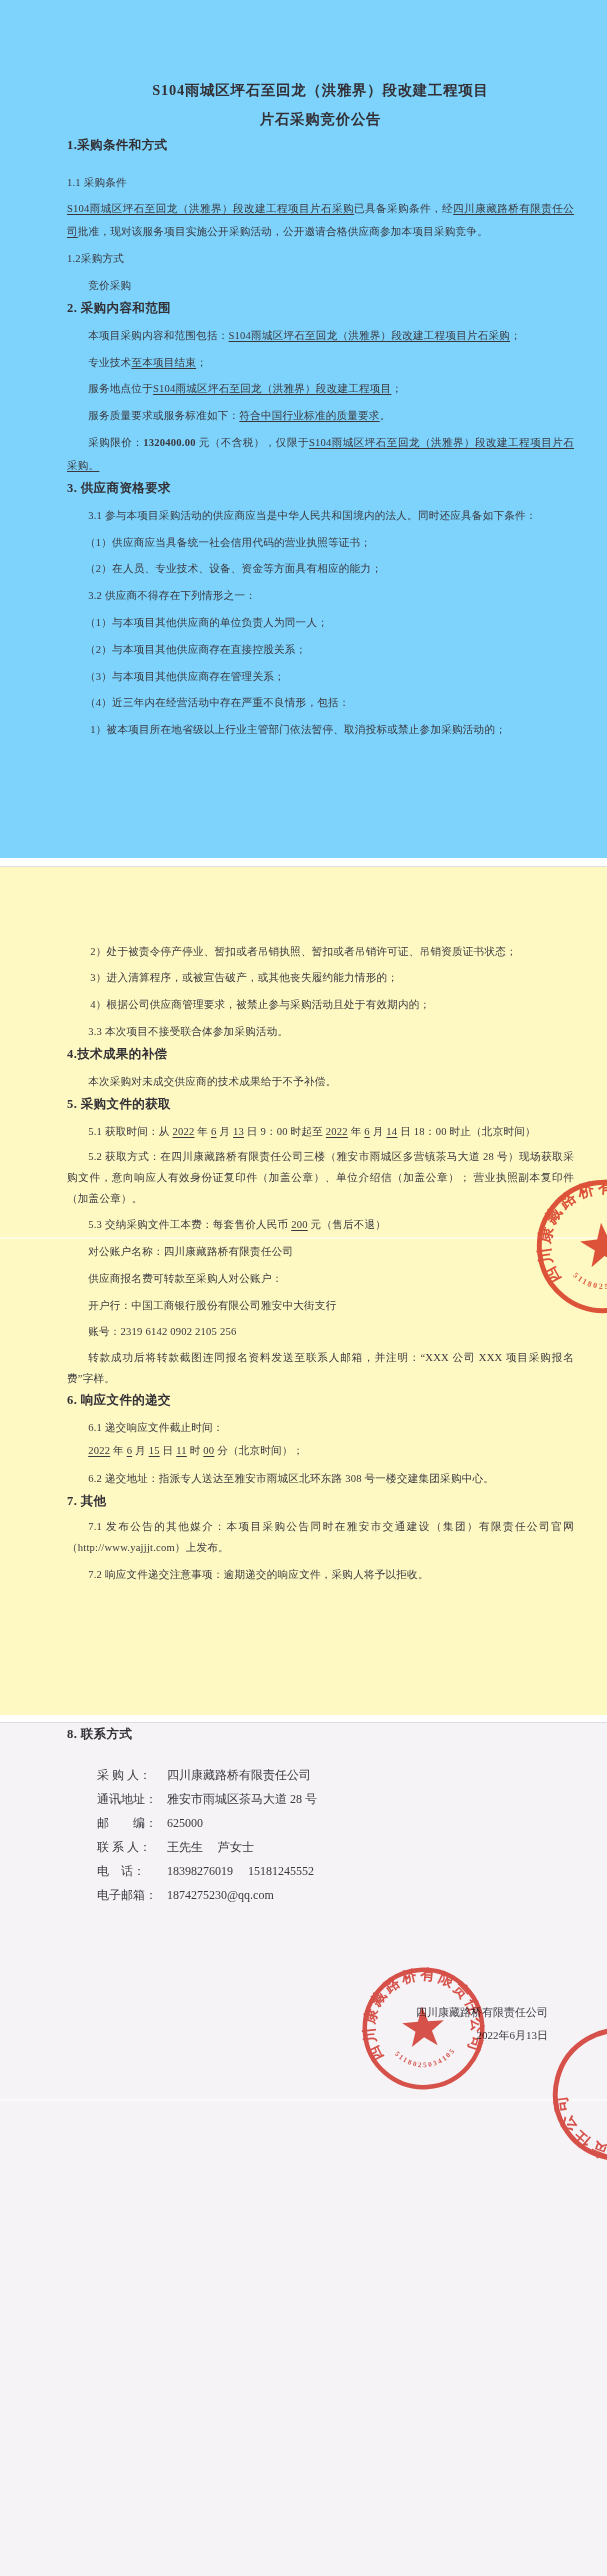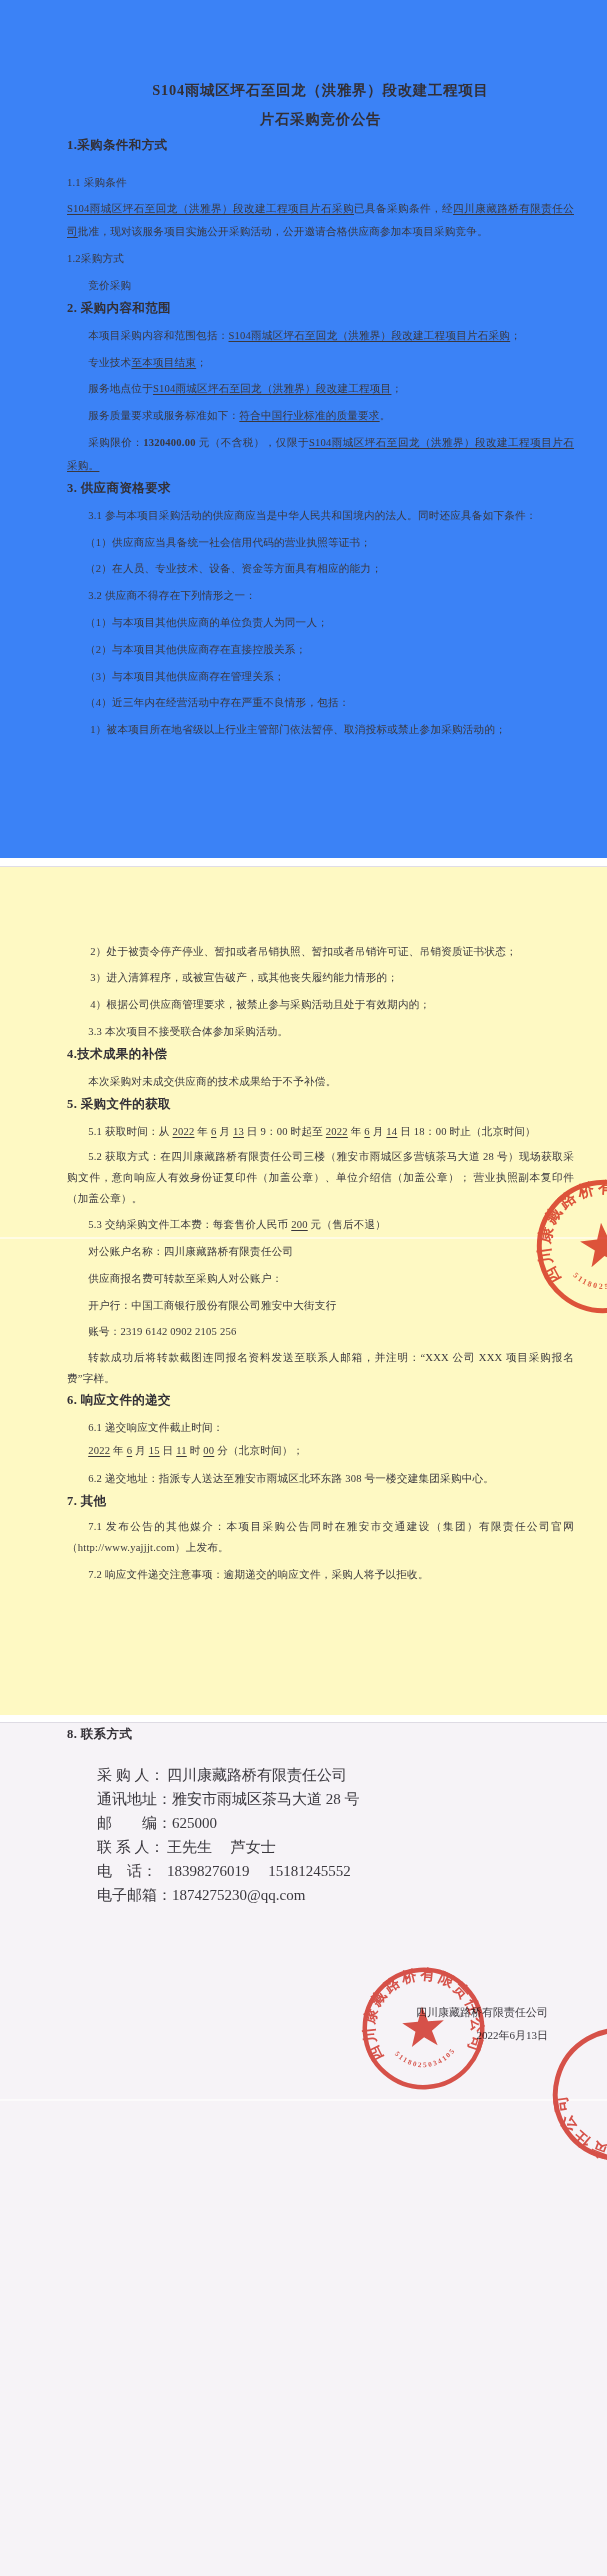--- a/index.html
+++ b/index.html
@@ -1,18 +1,18 @@
 <!DOCTYPE html>
 <html style="font-size:12px"><head>
 <meta charset="utf-8">
 <style>
   html,body { margin:0; padding:0; background:#ffffff; }
   body { width:607px; font-family:"Liberation Serif","DejaVu Serif",serif; color:#3a383e; }
   .page { position:relative; width:607px; overflow:hidden; box-sizing:border-box; padding:0 33px 0 67px; }
-  .page1 { height:858px; background:#3b82f6; }
+  .page1 { height:858px; background:#7dd3fc; }
   .page2 { height:849px; background:#fef9c3; border-top:0.8px solid #e0dde6; }
   .page3 { height:855px; background:#f6f3f7; border-top:0.8px solid #dedbe4; }
   .page-gap { height:7.6px; background:#ffffff; }
 
   .doc-title { margin-top:76px; text-align:center; font-weight:bold; font-size:14.4px; line-height:29px; letter-spacing:0.8px; color:#333036; }
 
   h2.sec { font-size:12.5px; font-weight:bold; line-height:23px; margin:0; color:#333036; letter-spacing:0.4px; }
   .mt-h1 { margin-top:43px; }
   .mt-h  { margin-top:10.6px; }
   .mt-h5 { margin-top:9px; }
@@ -27,21 +27,21 @@
   .mt6 { margin-top:4.6px; }
   .mt18 { margin-top:13.7px; }
   .first-p2 { margin-top:73px; }
 
   .u { text-decoration:underline; text-underline-offset:1.5px; }
   .b { font-weight:bold; }
 
   
   .contact-h { margin-top:77px; }
   .contact-rows { margin-top:16.7px; margin-left:30px; }
-  .contact-row { font-size:15px; line-height:24px; }
+  .contact-row { font-size:12px; line-height:24px; }
   .contact-label { display:inline-block; min-width:70px; }
 
   
   .signature { position:absolute; left:414px; top:278px; width:134px; text-align:right; font-size:11px; line-height:23px; color:#3a383e; }
 
   
   .seal { position:absolute; mix-blend-mode:multiply; opacity:0.85; }
   .seal-page2 { left:533px; top:309px; width:141px; height:141px; transform:rotate(-6deg); }
   .seal-page3-main { left:359px; top:241px; width:129px; height:129px; transform:rotate(-4deg); }
   .seal-page3-edge { left:549px; top:301px; width:141px; height:141px; transform:rotate(150deg); }

